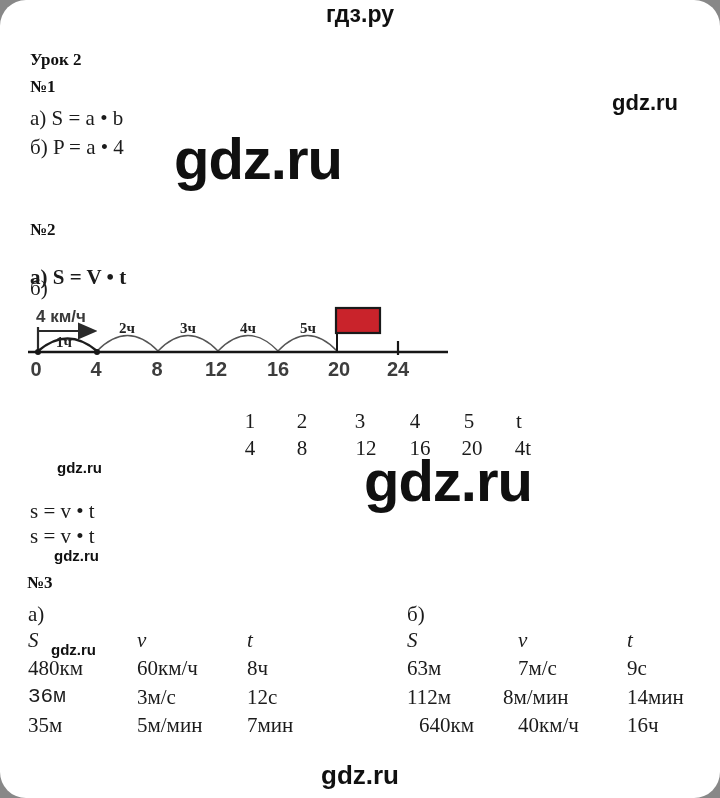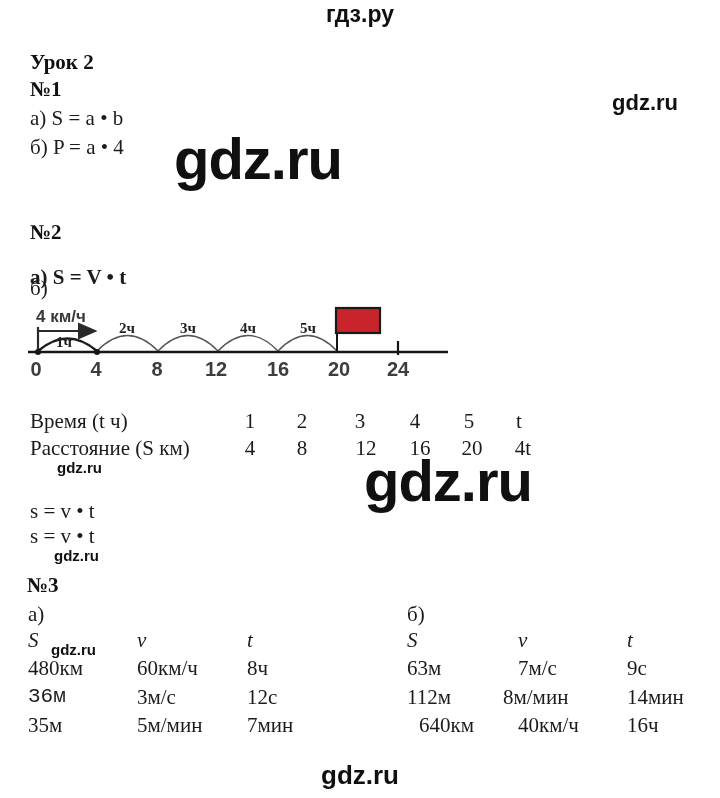--- a/index.html
+++ b/index.html
@@ -1,22 +1,22 @@
 <!DOCTYPE html>
 <html><head>
 <meta charset="utf-8">
 <style>
   html,body{margin:0;padding:0;background:#888;}
   #page{
     position:relative;width:720px;height:798px;background:#ffffff;
-    font-family:"Liberation Serif", serif;color:#1b1b1b;overflow:hidden;
+    font-family:"Liberation Serif", serif;color:#1b1b1b;overflow:hidden;border-radius:26px;
   }
   .abs{position:absolute;line-height:1.15;white-space:nowrap;}
   .serif{font-family:"Liberation Serif", serif;font-size:21px;color:#1b1b1b;}
-  .serif-b{font-family:"Liberation Serif", serif;font-size:21px;font-weight:bold;color:#111;}
+  .serif-b{font-family:"Liberation Serif", serif;font-size:17px;font-weight:bold;color:#111;}
   .sans-b{font-family:"Liberation Sans", sans-serif;font-weight:bold;color:#101010;}
   .wm-big{font-size:58px;line-height:1;letter-spacing:-1px;}
   .wm-small{font-size:15px;}
   .ital{font-style:italic;}
   .cellc{transform:translateX(-50%);}
   svg text{font-family:"Liberation Serif", serif;}
   .svg-sans{font-family:"Liberation Sans", sans-serif !important;}
 </style>
 </head>
 <body>
@@ -71,29 +71,27 @@
 
     <text class="svg-sans" x="36" y="376" font-size="20" font-weight="bold" fill="#3d3d3d" text-anchor="middle">0</text>
     <text class="svg-sans" x="96" y="376" font-size="20" font-weight="bold" fill="#3d3d3d" text-anchor="middle">4</text>
     <text class="svg-sans" x="157" y="376" font-size="20" font-weight="bold" fill="#3d3d3d" text-anchor="middle">8</text>
     <text class="svg-sans" x="216" y="376" font-size="20" font-weight="bold" fill="#3d3d3d" text-anchor="middle">12</text>
     <text class="svg-sans" x="278" y="376" font-size="20" font-weight="bold" fill="#3d3d3d" text-anchor="middle">16</text>
     <text class="svg-sans" x="339" y="376" font-size="20" font-weight="bold" fill="#3d3d3d" text-anchor="middle">20</text>
     <text class="svg-sans" x="398" y="376" font-size="20" font-weight="bold" fill="#3d3d3d" text-anchor="middle">24</text>
   </svg>
 
-  <div class="abs serif" style="left:30px;top:409px;">Время (t ч)</div>
   <div class="abs serif cellc" style="left:250px;top:409px;">1</div>
   <div class="abs serif cellc" style="left:302px;top:409px;">2</div>
   <div class="abs serif cellc" style="left:360px;top:409px;">3</div>
   <div class="abs serif cellc" style="left:415px;top:409px;">4</div>
   <div class="abs serif cellc" style="left:469px;top:409px;">5</div>
   <div class="abs serif cellc" style="left:519px;top:409px;">t</div>
 
-  <div class="abs serif" style="left:30px;top:436px;">Расстояние (S км)</div>
   <div class="abs serif cellc" style="left:250px;top:436px;">4</div>
   <div class="abs serif cellc" style="left:302px;top:436px;">8</div>
   <div class="abs serif cellc" style="left:366px;top:436px;">12</div>
   <div class="abs serif cellc" style="left:420px;top:436px;">16</div>
   <div class="abs serif cellc" style="left:472px;top:436px;">20</div>
   <div class="abs serif cellc" style="left:523px;top:436px;">4t</div>
 
   <div class="abs sans-b wm-small" style="left:57px;top:459px;">gdz.ru</div>
   <div class="abs sans-b wm-big" style="left:364px;top:452px;">gdz.ru</div>
 

